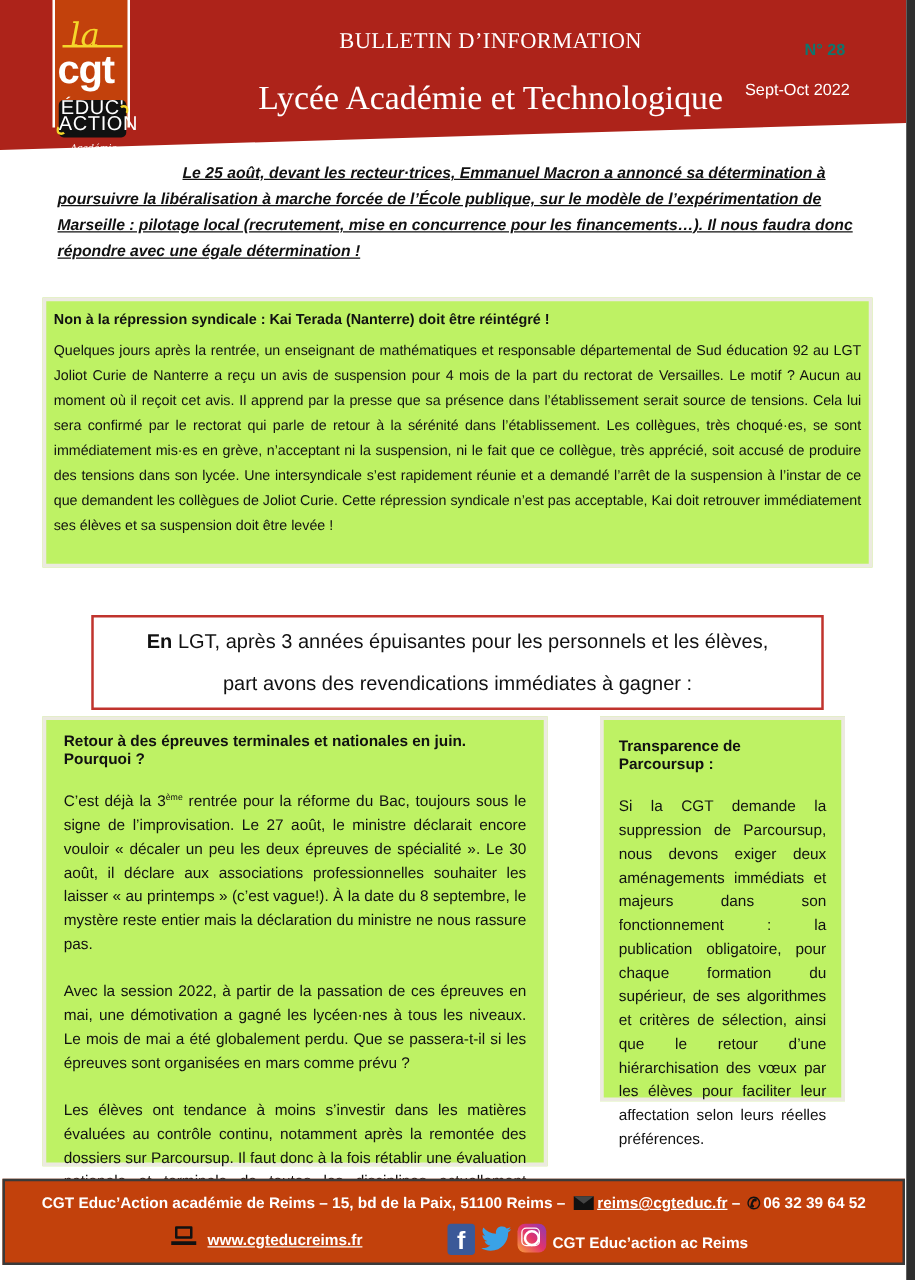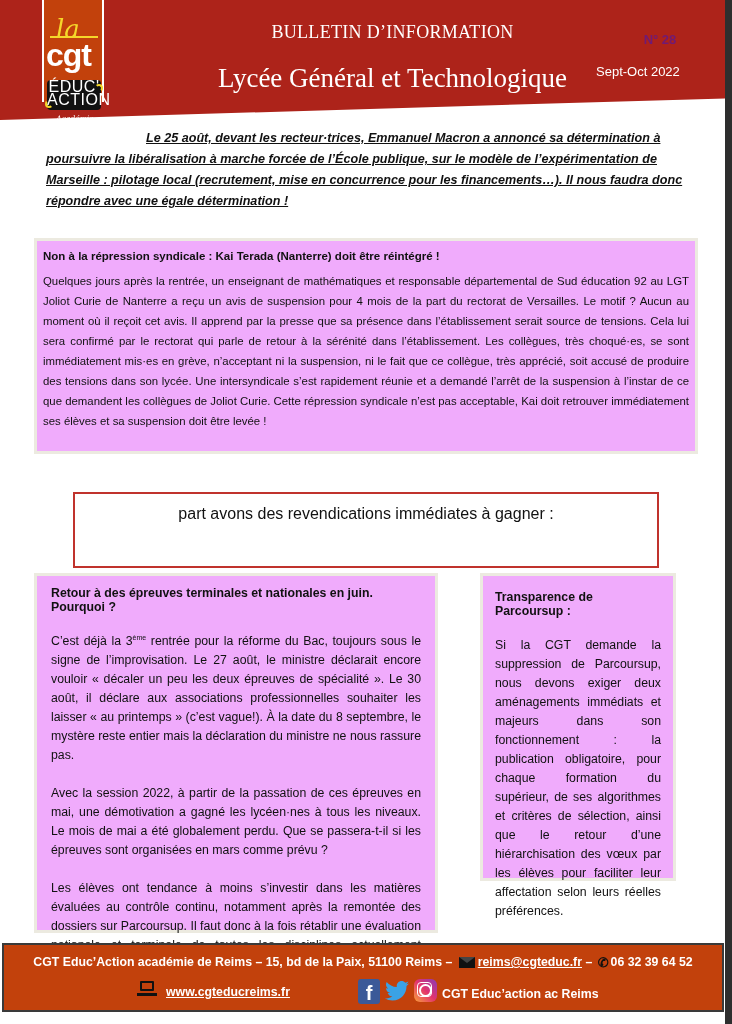--- a/index.html
+++ b/index.html
@@ -23,33 +23,33 @@
   .logo .cgt { position: absolute; left: 2px; top: 38px; color: #fff; font-weight: bold; font-size: 32px; letter-spacing: -1px; line-height: 34px; }
   .logo .educ-box { position: absolute; left: 3px; top: 80px; width: 54px; height: 30px; background: #111; border-radius: 4px; }
   .logo .educ-box span { display: block; color: #fff; font-weight: normal; font-size: 16px; line-height: 13px; text-align: center; letter-spacing: 0.5px; }
   .logo .educ-box .arrow { position: absolute; width: 8px; height: 8px; border-radius: 50%; border: 2px solid #f5d72a; }
   .logo .educ-box .a1 { right: -2px; top: 4px; border-left-color: transparent; border-bottom-color: transparent; }
   .logo .educ-box .a2 { left: -2px; bottom: 2px; border-right-color: transparent; border-top-color: transparent; }
   .logo .acad { position: absolute; left: 4px; top: 114px; width: 54px; color: #fff; font-family: "DejaVu Serif", serif; font-style: italic; font-size: 7.5px; line-height: 10px; text-align: center; }
 
   .title-main { position: absolute; left: 200px; top: 22px; width: 385px; text-align: center; color: #fff; font-family: "Liberation Serif", serif; font-size: 18px; letter-spacing: 0.3px; }
   .title-sub { position: absolute; left: 200px; top: 63px; width: 385px; text-align: center; color: #fff; font-family: "Liberation Serif", serif; font-size: 27px; }
-  .issue-no { position: absolute; left: 610px; top: 32px; width: 100px; text-align: center; color: #701a75; font-weight: bold; font-size: 13px; }
+  .issue-no { position: absolute; left: 610px; top: 32px; width: 100px; text-align: center; color: #0f766e; font-weight: bold; font-size: 13px; }
   .issue-date { position: absolute; left: 596px; top: 64px; width: 120px; color: #fff; font-weight: normal; font-size: 13px; }
 
   
   .intro {
     position: absolute; left: 46px; top: 128px; width: 660px;
     font-style: italic; font-weight: bold; font-size: 12.6px; line-height: 21px; color: #111;
     text-indent: 100px;
     text-decoration: underline;
   }
 
   
-  .box { position: absolute; background: #f0abfc; border: 3px solid #ededE4; border-color: #eceae0; }
+  .box { position: absolute; background: #bef264; border: 3px solid #ededE4; border-color: #eceae0; }
   .box-repression { left: 34px; top: 238px; width: 664px; height: 216px; padding: 6px 6px; }
   .box-repression h3 { font-size: 11.5px; font-weight: bold; margin: 3px 0 9px; }
   .box-repression p { font-size: 11.4px; line-height: 20px; text-align: justify; }
   .box-repression .petition { margin-top: 6px; }
   .petition a { color: #1a33c8; text-decoration: underline; }
   .petition em { font-style: italic; }
 
   .banner {
     position: absolute; left: 73px; top: 492px; width: 586px; height: 76px;
     border: 2px solid #c0332d; text-align: center; font-size: 16px; line-height: 34px; padding-top: 3px; color: #111;
@@ -106,32 +106,33 @@
     <i class="arrow a1"></i>
     <i class="arrow a2"></i>
   </div>
   <div class="acad">
     <div>Académie</div>
     <div>de Reims</div>
   </div>
 </div>
 
 <div class="title-main">BULLETIN D’INFORMATION</div>
-<div class="title-sub">Lycée Général et Technologique</div>
+<div class="title-sub">Lycée Académie et Technologique</div>
 <div class="issue-no">N° 28</div>
 <div class="issue-date">Sept-Oct 2022</div>
 
 <p class="intro">Le 25 août, devant les recteur·trices, Emmanuel Macron a annoncé sa détermination à poursuivre la libéralisation à marche forcée de l’École publique, sur le modèle de l’expérimentation de Marseille : pilotage local (recrutement, mise en concurrence pour les financements…). Il nous faudra donc répondre avec une égale détermination !</p>
 
 <section class="box box-repression">
   <h3>Non à la répression syndicale : Kai Terada (Nanterre) doit être réintégré !</h3>
   <p>Quelques jours après la rentrée, un enseignant de mathématiques et responsable départemental de Sud éducation 92 au LGT Joliot Curie de Nanterre a reçu un avis de suspension pour 4 mois de la part du rectorat de Versailles. Le motif ? Aucun au moment où il reçoit cet avis. Il apprend par la presse que sa présence dans l’établissement serait source de tensions. Cela lui sera confirmé par le rectorat qui parle de retour à la sérénité dans l’établissement. Les collègues, très choqué·es, se sont immédiatement mis·es en grève, n’acceptant ni la suspension, ni le fait que ce collègue, très apprécié, soit accusé de produire des tensions dans son lycée. Une intersyndicale s’est rapidement réunie et a demandé l’arrêt de la suspension à l’instar de ce que demandent les collègues de Joliot Curie. Cette répression syndicale n’est pas acceptable, Kai doit retrouver immédiatement ses élèves et sa suspension doit être levée !</p>
 </section>
 
 <div class="banner">
+  <div><b>En</b><span> LGT, après 3 années épuisantes pour les personnels et les élèves,</span></div>
   <div>part avons des revendications immédiates à gagner :</div>
 </div>
 
 <section class="box box-epreuves">
   <h3>Retour à des épreuves terminales et nationales en juin. Pourquoi ?</h3>
   <p><span>C’est déjà la 3</span><sup>ème</sup><span> rentrée pour la réforme du Bac, toujours sous le signe de l’improvisation. Le 27 août, le ministre déclarait encore vouloir « décaler un peu les deux épreuves de spécialité ». Le 30 août, il déclare aux associations professionnelles souhaiter les laisser « au printemps » (c’est vague!). À la date du 8 septembre, le mystère reste entier mais la déclaration du ministre ne nous rassure pas.</span></p>
   <p>Avec la session 2022, à partir de la passation de ces épreuves en mai, une démotivation a gagné les lycéen·nes à tous les niveaux. Le mois de mai a été globalement perdu. Que se passera-t-il si les épreuves sont organisées en mars comme prévu ?</p>
   <p>Les élèves ont tendance à moins s’investir dans les matières évaluées au contrôle continu, notamment après la remontée des dossiers sur Parcoursup. Il faut donc à la fois rétablir une évaluation nationale et terminale de toutes les disciplines actuellement passées en contrôle continu, et rééquilibrer les coefficients entre matières.</p>
 </section>
 

